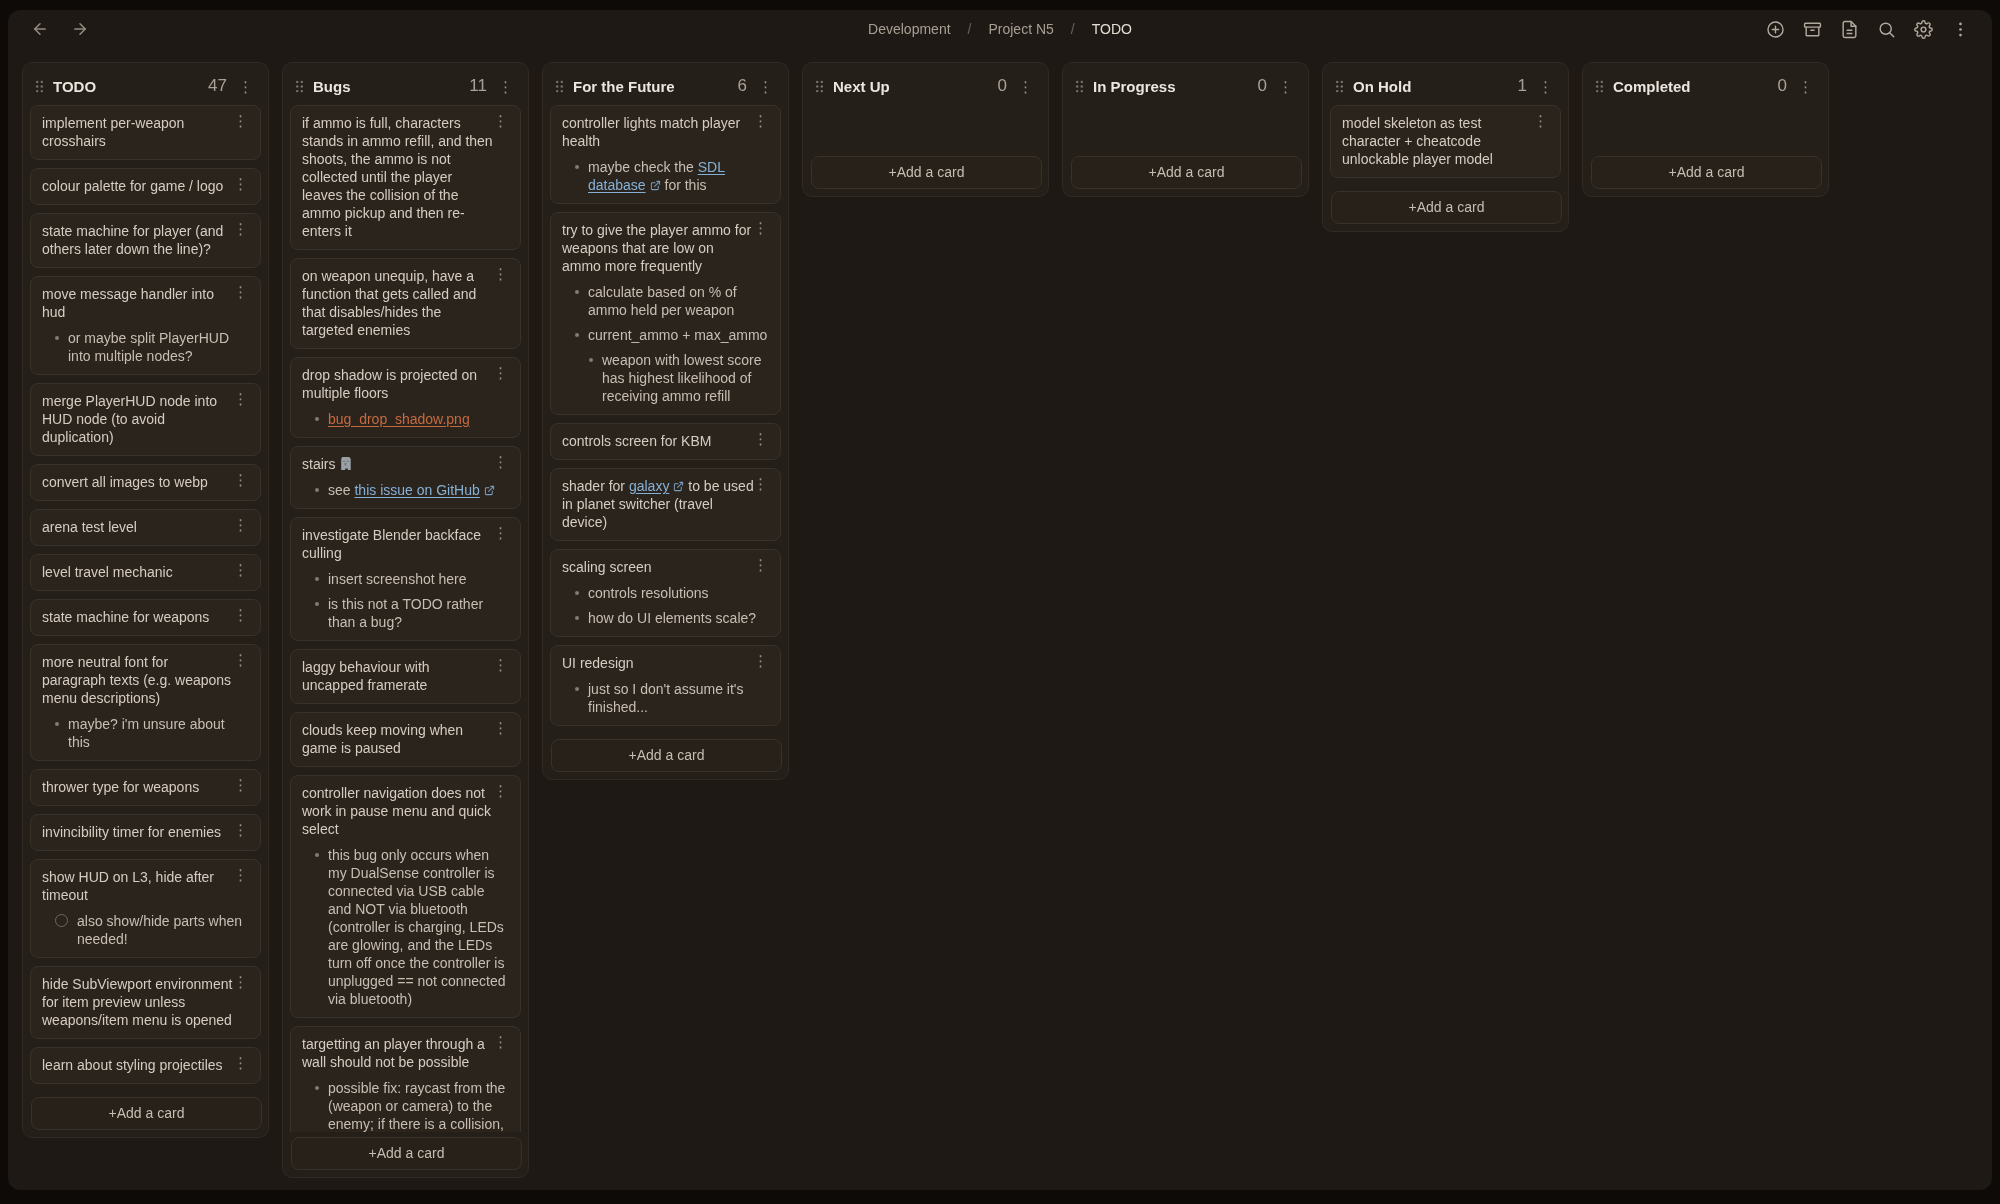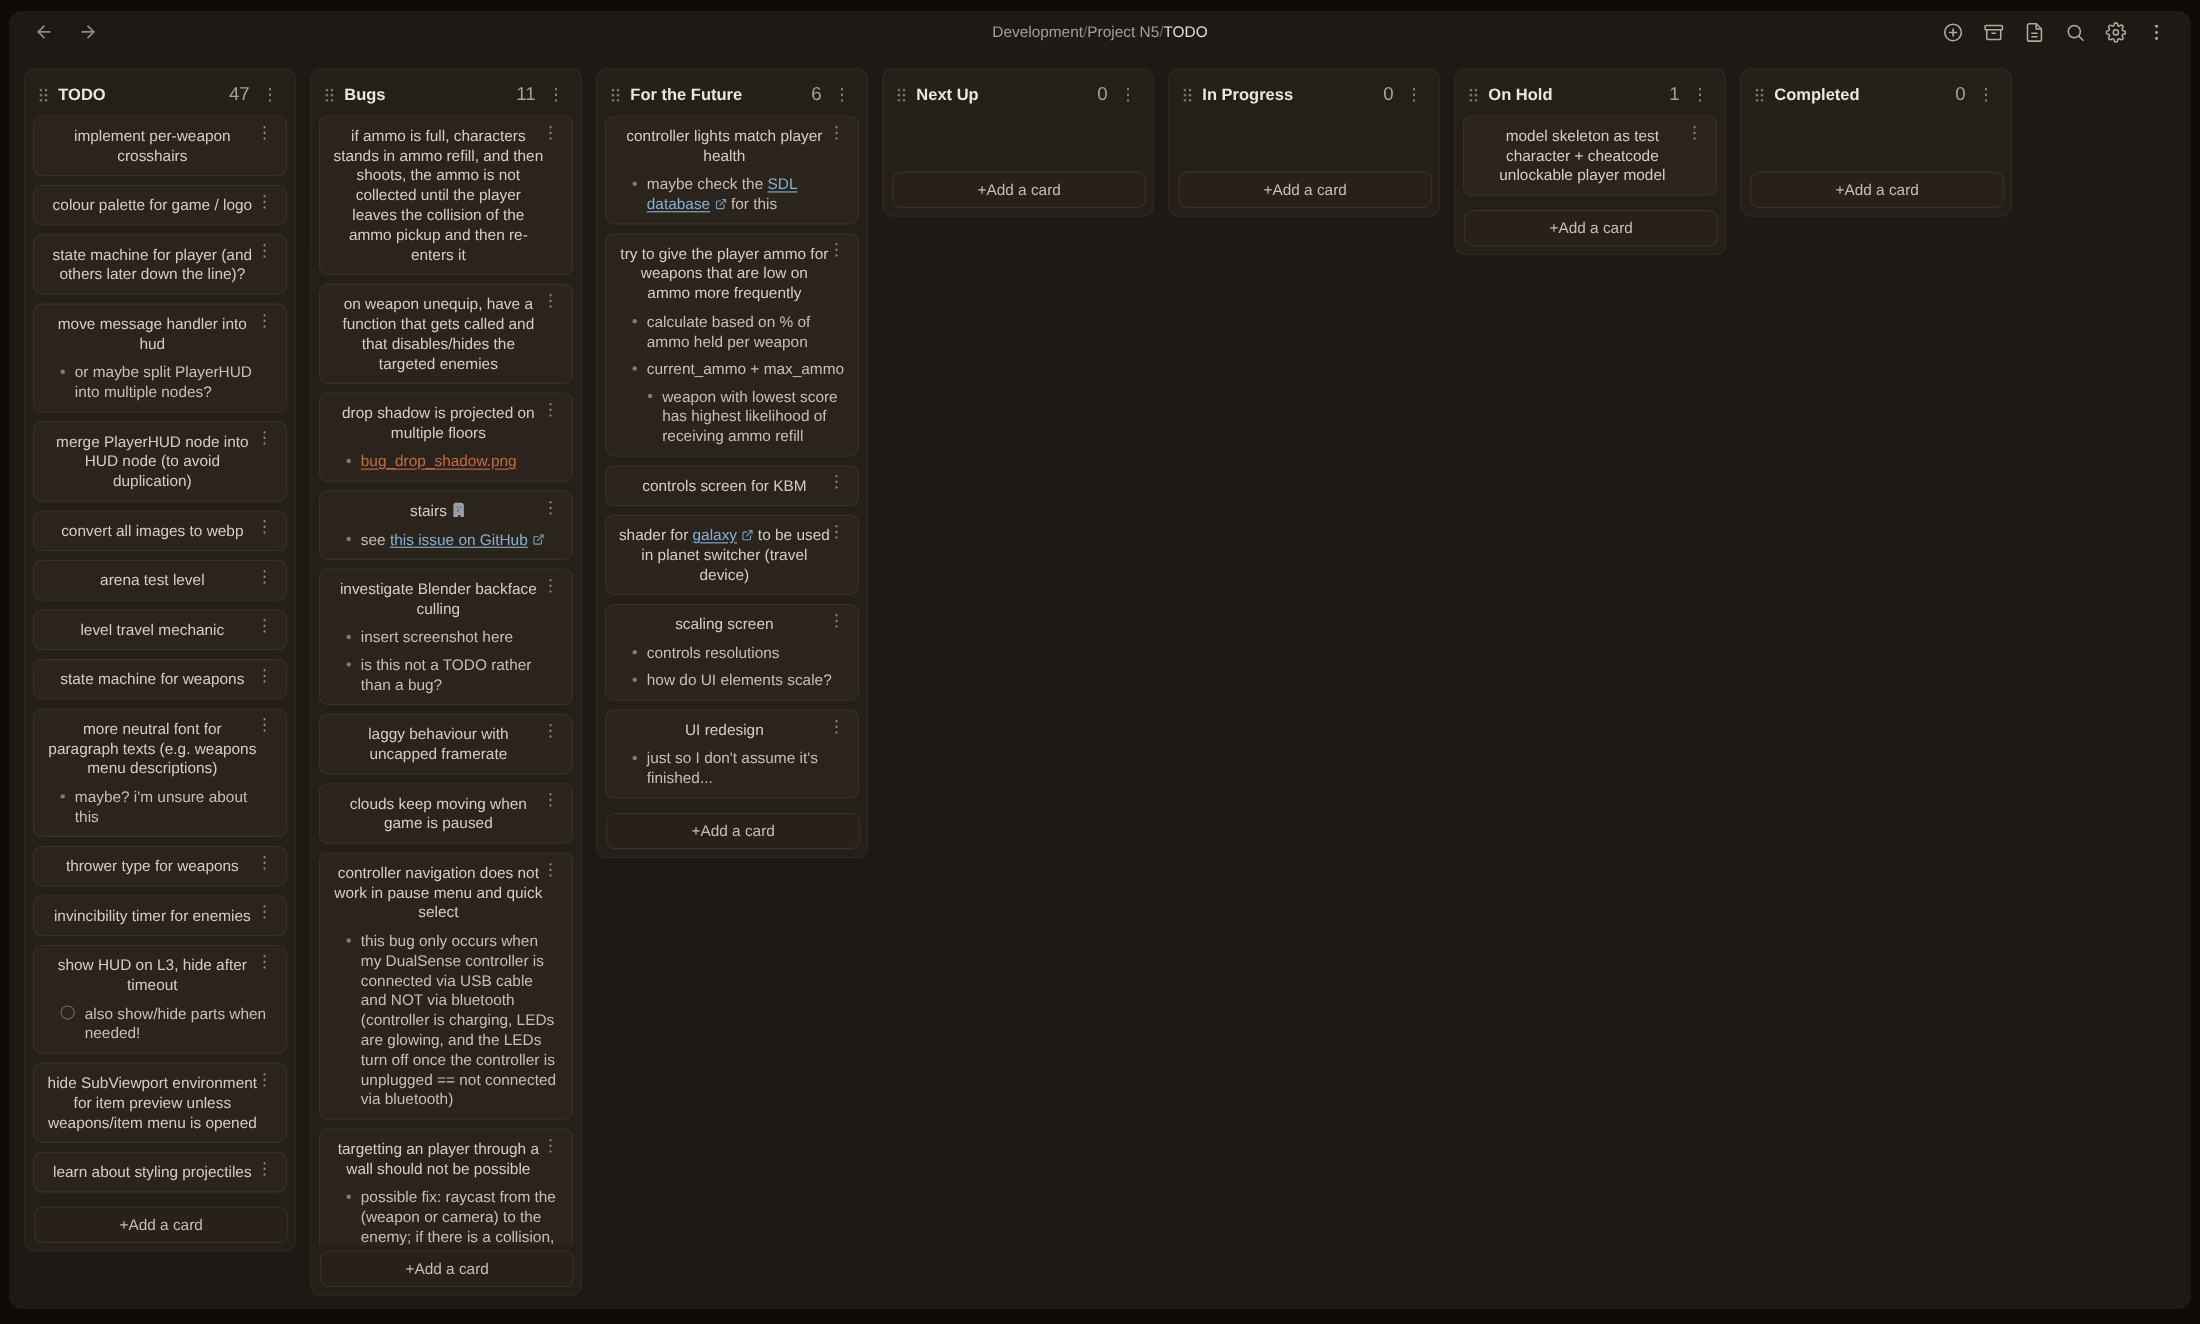--- a/index.html
+++ b/index.html
@@ -11,21 +11,21 @@
 
   
   .topbar { position:relative; height:38px; display:flex; align-items:center;
     padding:0 22px; color:#b2a99e; }
   .nav-arrows { display:flex; gap:20px; align-items:center; }
   .icon-btn { width:20px; height:20px; display:inline-flex; align-items:center;
     justify-content:center; color:#948b80; cursor:pointer; }
   .topbar-right { margin-left:auto; display:flex; gap:17px; align-items:center; color:#b2a99e; }
   .topbar-right .icon-btn { color:#b2a99e; }
   .breadcrumb { position:absolute; left:50%; top:50%; transform:translate(-50%,-50%);
-    display:flex; gap:0; font-size:14px; white-space:nowrap;text-align:right; }
+    display:flex; gap:17px; font-size:14px; white-space:nowrap;text-align:right; }
   .crumb { color:#a89f94; cursor:pointer; }
   .crumb.current { color:#e5ded5; cursor:default; }
   .crumb-sep { color:#6b635a; }
 
   
   .board { display:flex; align-items:flex-start; gap:13px;
     height:calc(100% - 38px); padding:14px 14px 12px 14px; }
   .lane { width:247px; flex:0 0 247px; max-height:100%; display:flex; flex-direction:column;
     background:#251f19; border:1px solid #322a22; border-radius:10px; padding:6px; }
   .lane-header { flex:0 0 auto; display:flex; align-items:center; gap:8px;
@@ -33,21 +33,21 @@
   .drag-handle { color:#7b7268; display:inline-flex; cursor:grab; }
   .lane-title { flex:1 1 auto; font-size:15px; font-weight:bold; color:#ece6de; }
   .lane-count { font-size:17px; color:#aaa196; }
   .kebab { color:#9a9187; font-size:15px; line-height:1; cursor:pointer; padding:0 3px;
     letter-spacing:0; }
   .cards { flex:1 1 auto; overflow:hidden; min-height:46px; padding:0 1px; }
   .card { position:relative; background:#2b241d; border:1px solid #3a3129; border-radius:8px;
     padding:8px 11px 9px 11px; margin-bottom:8px; font-size:14px; line-height:18px;
     color:#d6cdc2; cursor:pointer; }
   .card-menu { position:absolute; top:7px; right:9px; }
-  .card-text { display:block; padding-right:14px;text-align:center; }
+  .card-text { display:block; padding-right:14px; }
   .bullets { margin-top:8px; padding-left:13px; display:flex; flex-direction:column; gap:7px; }
   .bullets .bullets { margin-top:7px; padding-left:1px; }
   .bullet { display:flex; gap:9px; color:#c8bfb4; }
   .bullet-body { flex:1 1 auto; min-width:0; }
   .marker { flex:0 0 auto; }
   .marker.dot { width:4px; height:4px; border-radius:50%; background:#847b71; margin-top:7px; }
   .marker.circle { width:13px; height:13px; border:1.5px solid #6f675e; border-radius:50%;
     margin-top:2px; background:transparent; cursor:pointer; }
   .link { text-decoration:underline; text-underline-offset:2px; cursor:pointer; }
   .link.blue { color:#85b1d8; }

